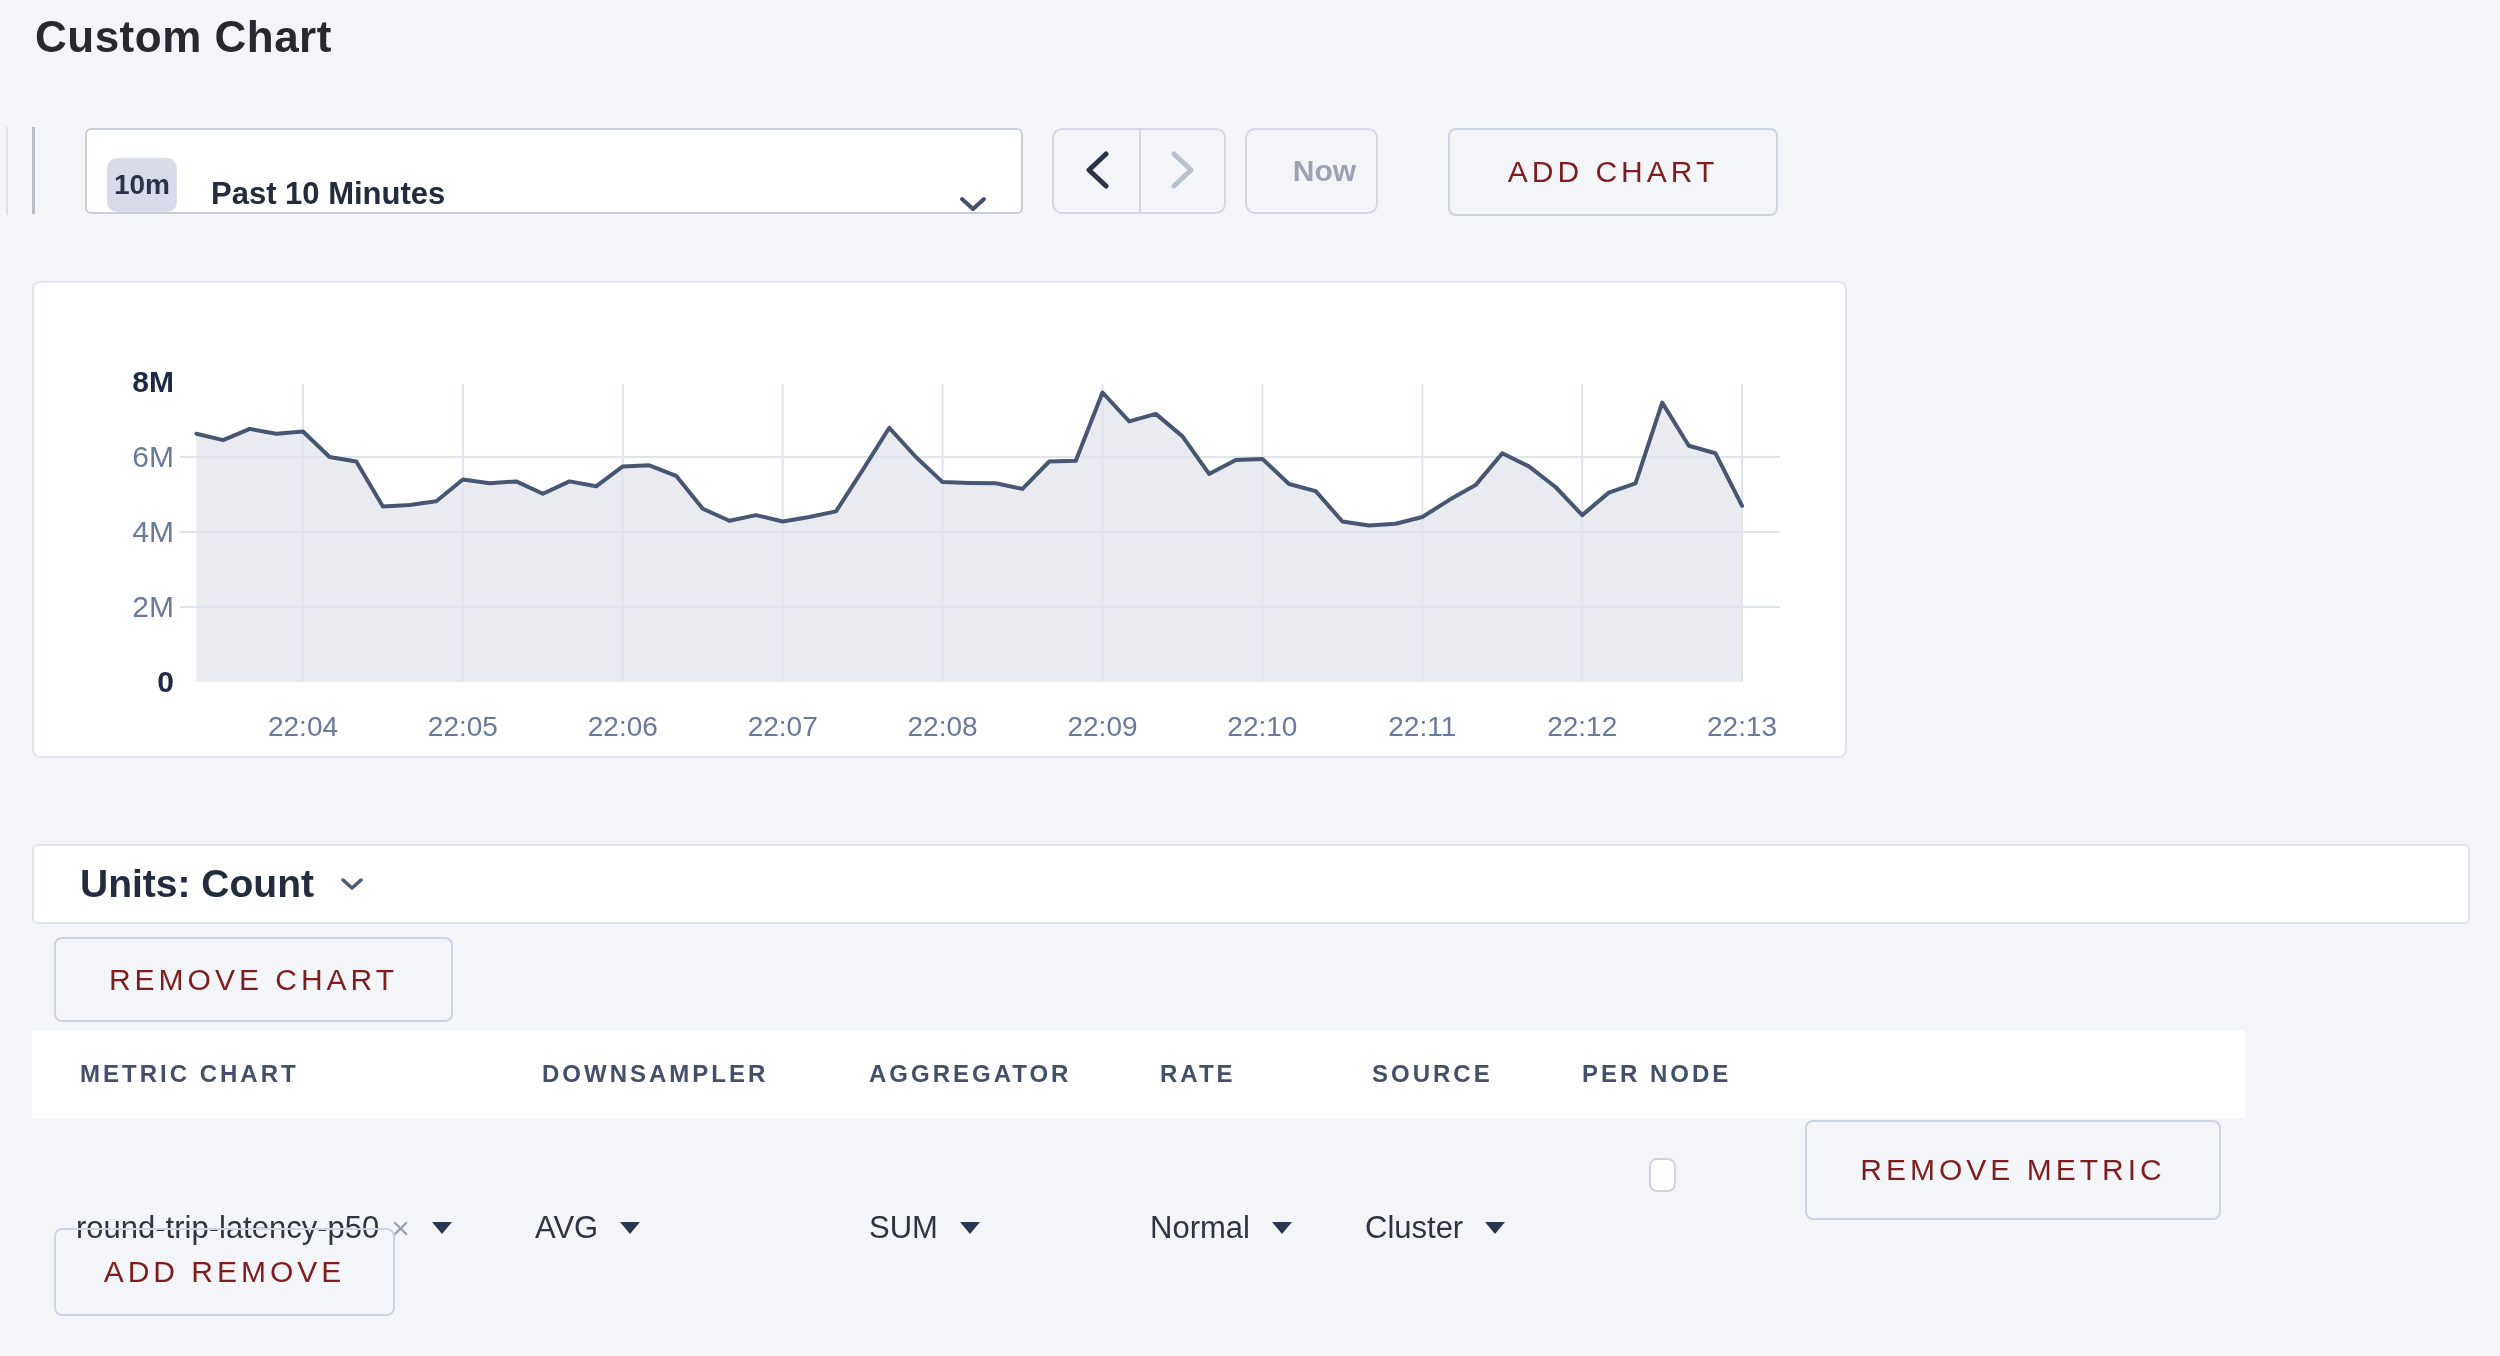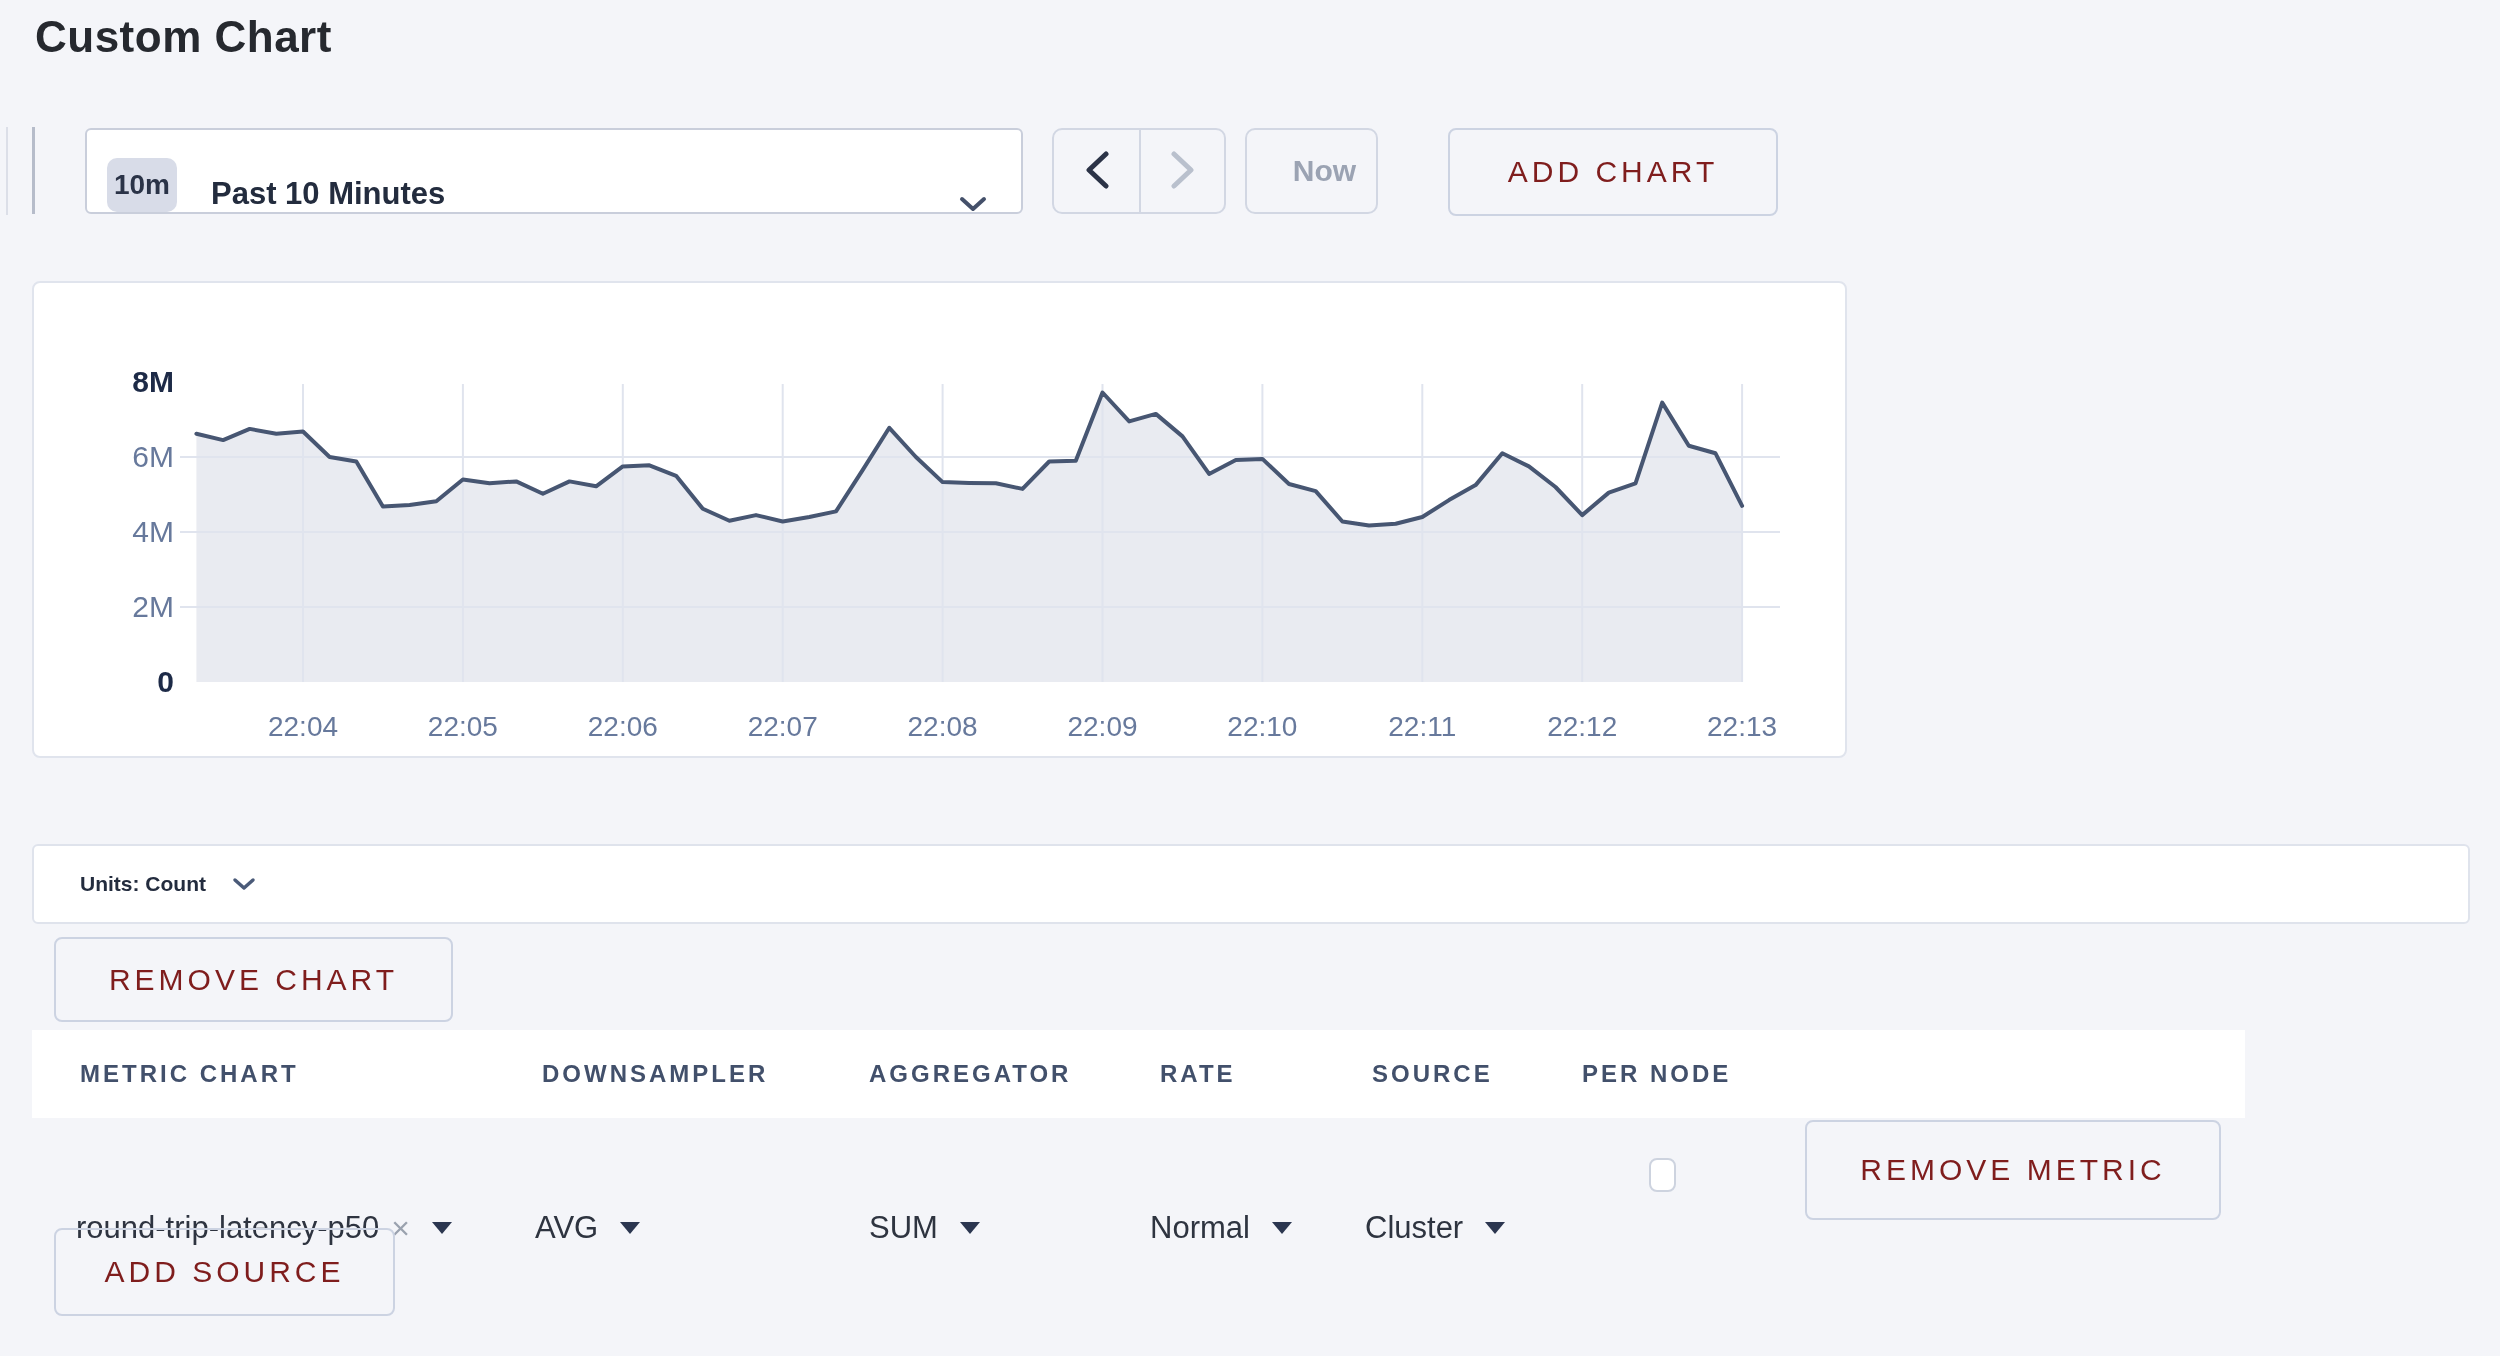--- a/index.html
+++ b/index.html
@@ -55,21 +55,21 @@
     left:32px;top:281px;width:1815px;height:477px;background:#fff;
     border:2px solid #e0e4ed;border-radius:8px;box-sizing:border-box;
   }
   .chart-card svg{display:block;}
   
   .units-bar{
     left:32px;top:844px;width:2438px;height:80px;background:#fff;
     border:2px solid #dfe3ec;border-radius:6px;box-sizing:border-box;
     display:flex;align-items:center;cursor:pointer;
   }
-  .units-label{margin-left:46px;font-size:21px;font-weight:700;color:#232c3e;}
+  .units-label{margin-left:46px;font-size:39px;font-weight:700;color:#232c3e;}
   .units-caret{margin-left:26px;display:flex;}
   
   .table-header{left:32px;top:1030px;width:2213px;height:88px;background:#fff;}
   .col-label{
     position:absolute;top:0;height:88px;display:flex;align-items:center;
     font-size:24px;font-weight:700;letter-spacing:3px;color:#42506b;white-space:nowrap;
   }
   .metric-row{left:0;top:1196px;width:2124px;height:64px;}
   .select{
     position:absolute;top:0;height:64px;display:flex;align-items:center;
@@ -197,13 +197,13 @@
     <span class="caret-tri"></span>
   </span>
   <span class="select" style="left:1365px">
     <span>Cluster</span>
     <span class="caret-tri"></span>
   </span>
 </div>
 <div class="abs checkbox"></div>
 
 <button class="abs blue-btn remove-metric-btn">REMOVE METRIC</button>
-<button class="abs blue-btn add-metric-btn">ADD SOURCE</button>
+<button class="abs blue-btn add-metric-btn">ADD REMOVE</button>
 
 </body></html>

